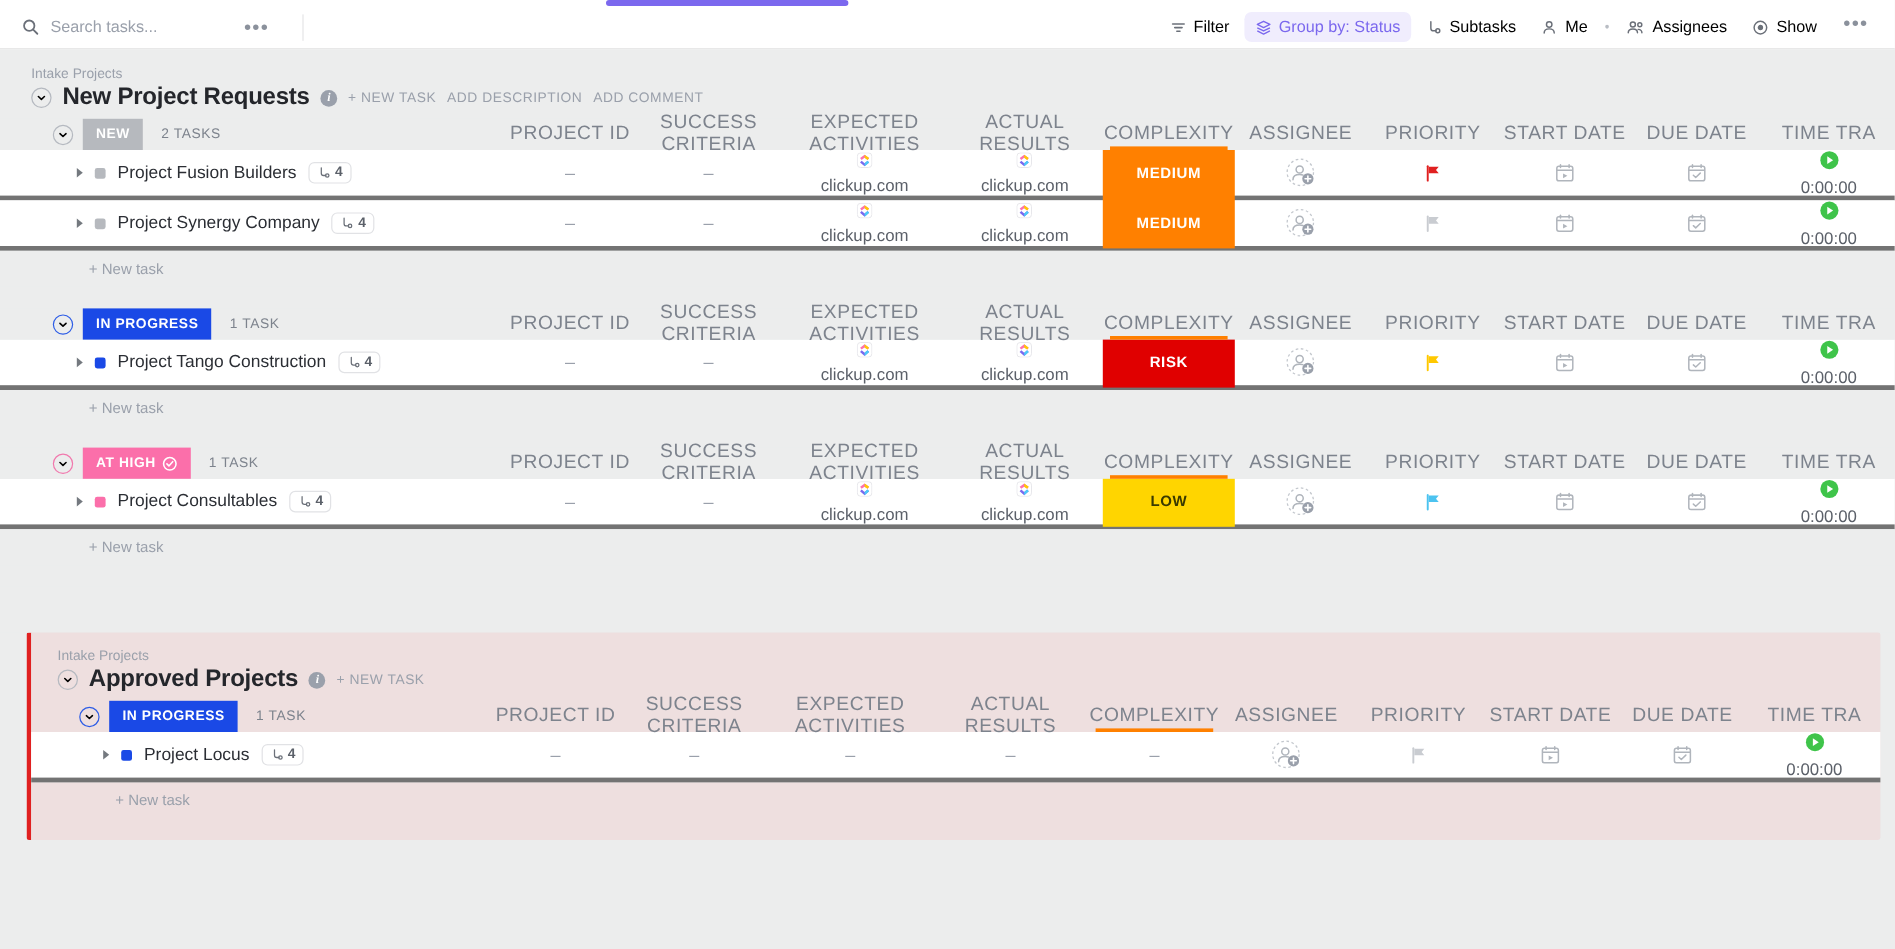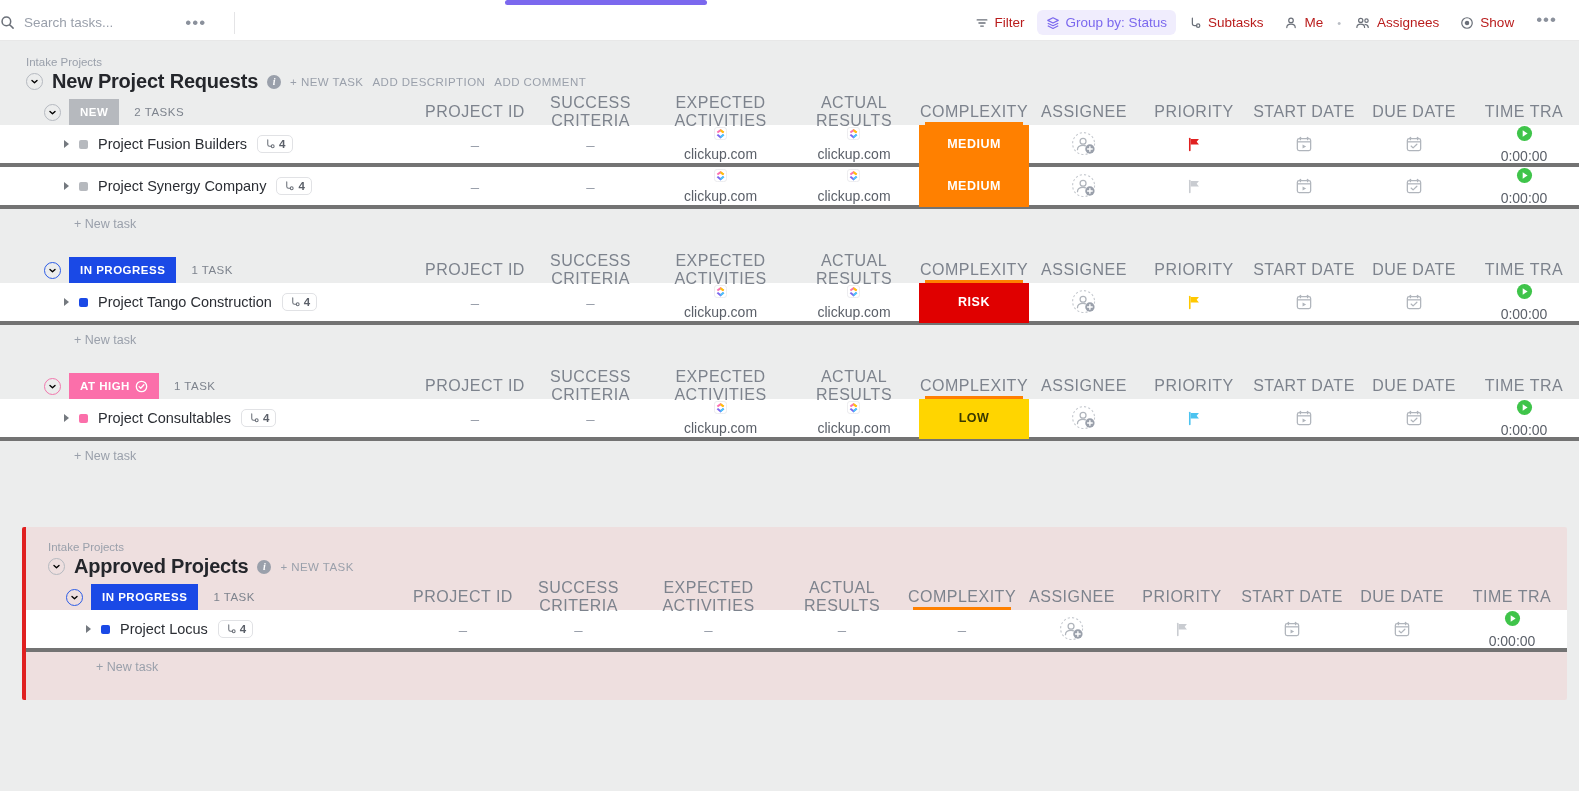--- a/index.html
+++ b/index.html
@@ -20,36 +20,36 @@
     background: #7b68ee; border-radius: 3px;
   }
 
   
   .toolbar {
     position: absolute; top: 5px; left: 0; width: 1579px; height: 36px;
     background: #ffffff;
     display: flex; align-items: center;
     border-bottom: 1px solid #e8e8e8;
   }
-  .tb-search { display: flex; align-items: flex-end; gap: 9px; }
+  .tb-search { display: flex; align-items: flex-end; gap: 9px; padding-left: 18px; }
   .tb-search .ph { font-size: 13.5px; color: #9aa0ab; }
   .tb-dots {
     margin-left: 72px; color: #8b919c; font-size: 17px; letter-spacing: 1px;
     line-height: 10px; cursor: pointer;
   }
   .tb-divider {
     margin-left: 28px; width: 1px; height: 22px; background: #e4e4e6;
   }
   .tb-right {
     margin-left: auto; display: flex; align-items: center; gap: 3px; padding-right: 12px;
   }
   .tb-btn {
     display: flex; align-items: center; gap: 6px;
     padding: 5px 9px; border-radius: 6px; cursor: pointer;
-    font-size: 13.5px; color: #b91c1c; white-space: nowrap;
+    font-size: 13.5px; color: #000000; white-space: nowrap;
   }
   .tb-btn.active { background: #f0edfd; color: #7b68ee; }
   .tb-sep { color: #b9bdc4; font-size: 11px; padding: 0 2px; }
   .tb-more {
     color: #8b919c; font-size: 17px; letter-spacing: 1px; line-height: 10px;
     padding: 0 10px 6px 10px; cursor: pointer;
   }
   svg { display: block; }
 
   

